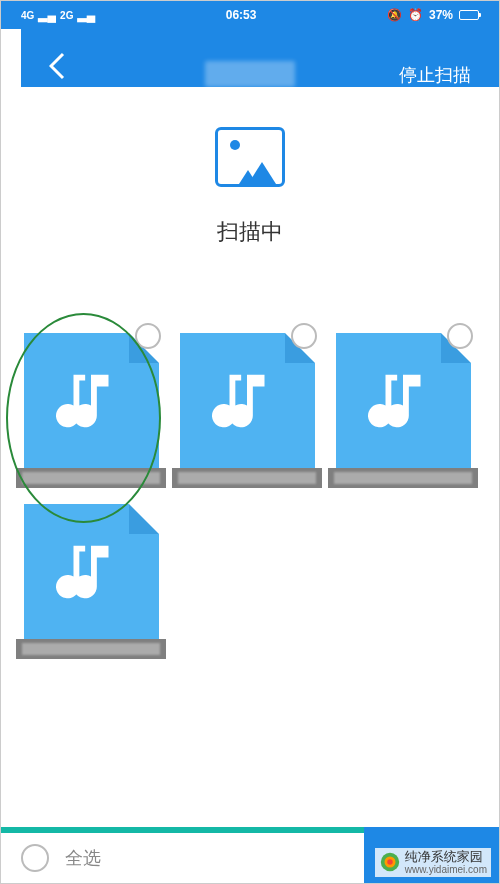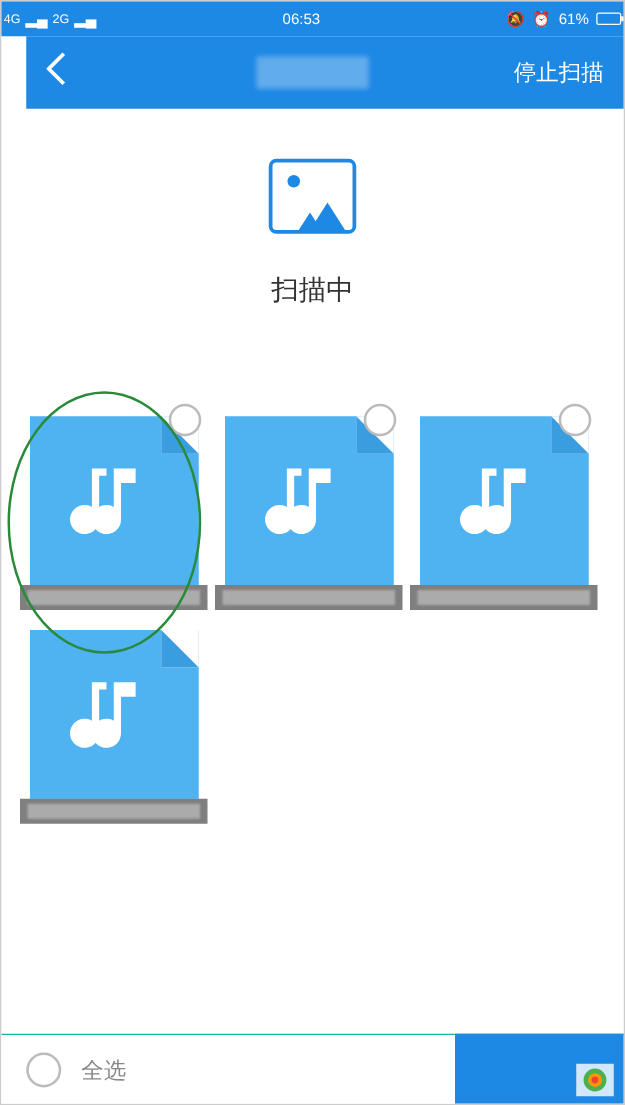--- a/index.html
+++ b/index.html
@@ -1,26 +1,26 @@
 <!DOCTYPE html>
 <html><head>
   <meta charset="utf-8">
   <style>
     * { margin: 0; padding: 0; box-sizing: border-box; }
     body { font-family: -apple-system, sans-serif; width: 500px; height: 884px; background: #fff; position: relative; overflow: hidden; border: 1px solid #ccc; }
     
-    .status-bar { height: 28px; background: #1e88e5; color: #fff; display: flex; align-items: center; justify-content: space-between; padding: 0 2px; font-size: 12px; }
+    .status-bar { height: 28px; background: #1e88e5; color: #fff; display: flex; align-items: center; justify-content: space-between; padding: 0 20px; font-size: 12px; font-weight: bold; }
     .status-left { display: flex; gap: 4px; align-items: center; }
     .status-right { display: flex; gap: 6px; align-items: center; }
     .signal { font-size: 10px; }
     .battery { width: 20px; height: 10px; border: 1px solid #fff; border-radius: 2px; position: relative; display: inline-block; }
     .battery::after { content: ''; position: absolute; right: -3px; top: 2px; width: 2px; height: 4px; background: #fff; border-radius: 0 1px 1px 0; }
     .battery-fill { width: 60%; height: 100%; background: #fff; }
     
-    .header { height: 58px; background: #1e88e5; color: #fff; display: flex; align-items: center; justify-content: space-between; padding: 0 16px; margin-left: 20px; }
+    .header { height: 58px; background: #1e88e5; color: #fff; display: flex; align-items: flex-end; justify-content: space-between; padding: 0 28px; margin-left: 20px; }
     .back-btn { font-size: 28px; cursor: pointer; }
     .header-title { position: absolute; left: 50%; transform: translateX(-50%); }
     .title-blur { width: 90px; height: 26px; background: rgba(255,255,255,0.3); filter: blur(2px); border-radius: 2px; }
     .stop-scan { font-size: 18px; cursor: pointer; }
     
     .scan-info { padding: 40px 20px 30px; text-align: center; }
     .scan-icon-box { width: 70px; height: 60px; border: 3px solid #1e88e5; border-radius: 6px; margin: 0 auto 30px; position: relative; background: #fff; }
     .scan-icon-dot { position: absolute; top: 10px; left: 12px; width: 10px; height: 10px; border-radius: 50%; background: #1e88e5; }
     .scan-icon-mountain { position: absolute; bottom: 0; right: 6px; width: 0; height: 0; border-left: 14px solid transparent; border-right: 14px solid transparent; border-bottom: 22px solid #1e88e5; }
     .scan-icon-mountain2 { position: absolute; bottom: 0; right: 25px; width: 0; height: 0; border-left: 9px solid transparent; border-right: 9px solid transparent; border-bottom: 14px solid #1e88e5; }
@@ -34,21 +34,21 @@
     .file-corner { position: absolute; top: 0; right: 0; width: 0; height: 0; border-top: 30px solid #fff; border-left: 30px solid #3a9de0; }
     .music-note { position: absolute; top: 50%; left: 50%; transform: translate(-50%, -50%); }
     .file-label { background: rgba(0,0,0,0.5); color: #fff; font-size: 12px; padding: 4px 6px; position: relative; width: 150px; height: 20px; overflow: hidden; }
     .label-blur { width: 100%; height: 12px; background: rgba(200,200,200,0.6); filter: blur(1px); }
     .radio-circle { position: absolute; top: -10px; right: 5px; width: 26px; height: 26px; border: 2px solid #bbb; border-radius: 50%; background: #fff; z-index: 2; }
     
     .highlight-circle { position: absolute; top: 0px; left: 5px; width: 155px; height: 210px; border: 2px solid #2a8a3a; border-radius: 50%; z-index: 5; pointer-events: none; }
     
     .grid2 { display: flex; padding: 6px 15px; }
     
-    .footer { position: absolute; bottom: 0; left: 0; right: 0; height: 56px; display: flex; align-items: center; padding: 0 20px; border-top: 1px solid #14b8a6; background: #fff; }
+    .footer { position: absolute; bottom: 0; left: 0; right: 0; height: 56px; display: flex; align-items: center; padding: 0 20px; border-top: 6px solid #14b8a6; background: #fff; }
     .select-all-circle { width: 28px; height: 28px; border: 2px solid #bbb; border-radius: 50%; margin-right: 16px; }
     .select-all-text { font-size: 18px; color: #888; }
     .footer-btn { position: absolute; right: 0; bottom: 0; width: 135px; height: 56px; background: #1e88e5; }
     
     .watermark { position: absolute; bottom: 6px; right: 8px; display: flex; align-items: center; gap: 4px; z-index: 20; font-size: 13px; color: #333; background: rgba(255,255,255,0.8); padding: 2px 4px;}
     .wm-icon { width: 22px; height: 22px; }
     .wm-text { line-height: 1.1; }
     .wm-url { font-size: 10px; color: #666; }
   </style>
 </head>
@@ -58,21 +58,21 @@
   <div class="status-left">
     <span class="signal">4G</span>
     <span>▂▄</span>
     <span class="signal">2G</span>
     <span>▂▄</span>
   </div>
   <div>06:53</div>
   <div class="status-right">
     <span>🔕</span>
     <span>⏰</span>
-    <span>61%</span>
+    <span>37%</span>
     <span class="battery"><span class="battery-fill"></span></span>
   </div>
 </div>
 
 <div class="header">
   <div class="back-btn">
     <svg width="16" height="28" viewBox="0 0 16 28">
         <path d="M14 2 L2 14 L14 26" stroke="#fff" stroke-width="3" fill="none"></path>
       </svg>
   </div>
@@ -153,13 +153,17 @@
   <div class="select-all-text">全选</div>
   <div class="footer-btn"></div>
 </div>
 
 <div class="watermark">
   <svg class="wm-icon" viewBox="0 0 24 24">
       <circle cx="12" cy="12" r="10" fill="#4caf50"></circle>
       <circle cx="12" cy="12" r="6" fill="#ff9800"></circle>
       <circle cx="12" cy="12" r="3" fill="#f44336"></circle>
     </svg>
+  <div class="wm-text">
+    <div>纯净系统家园</div>
+    <div class="wm-url">www.yidaimei.com</div>
+  </div>
 </div>
 
 </body></html>

